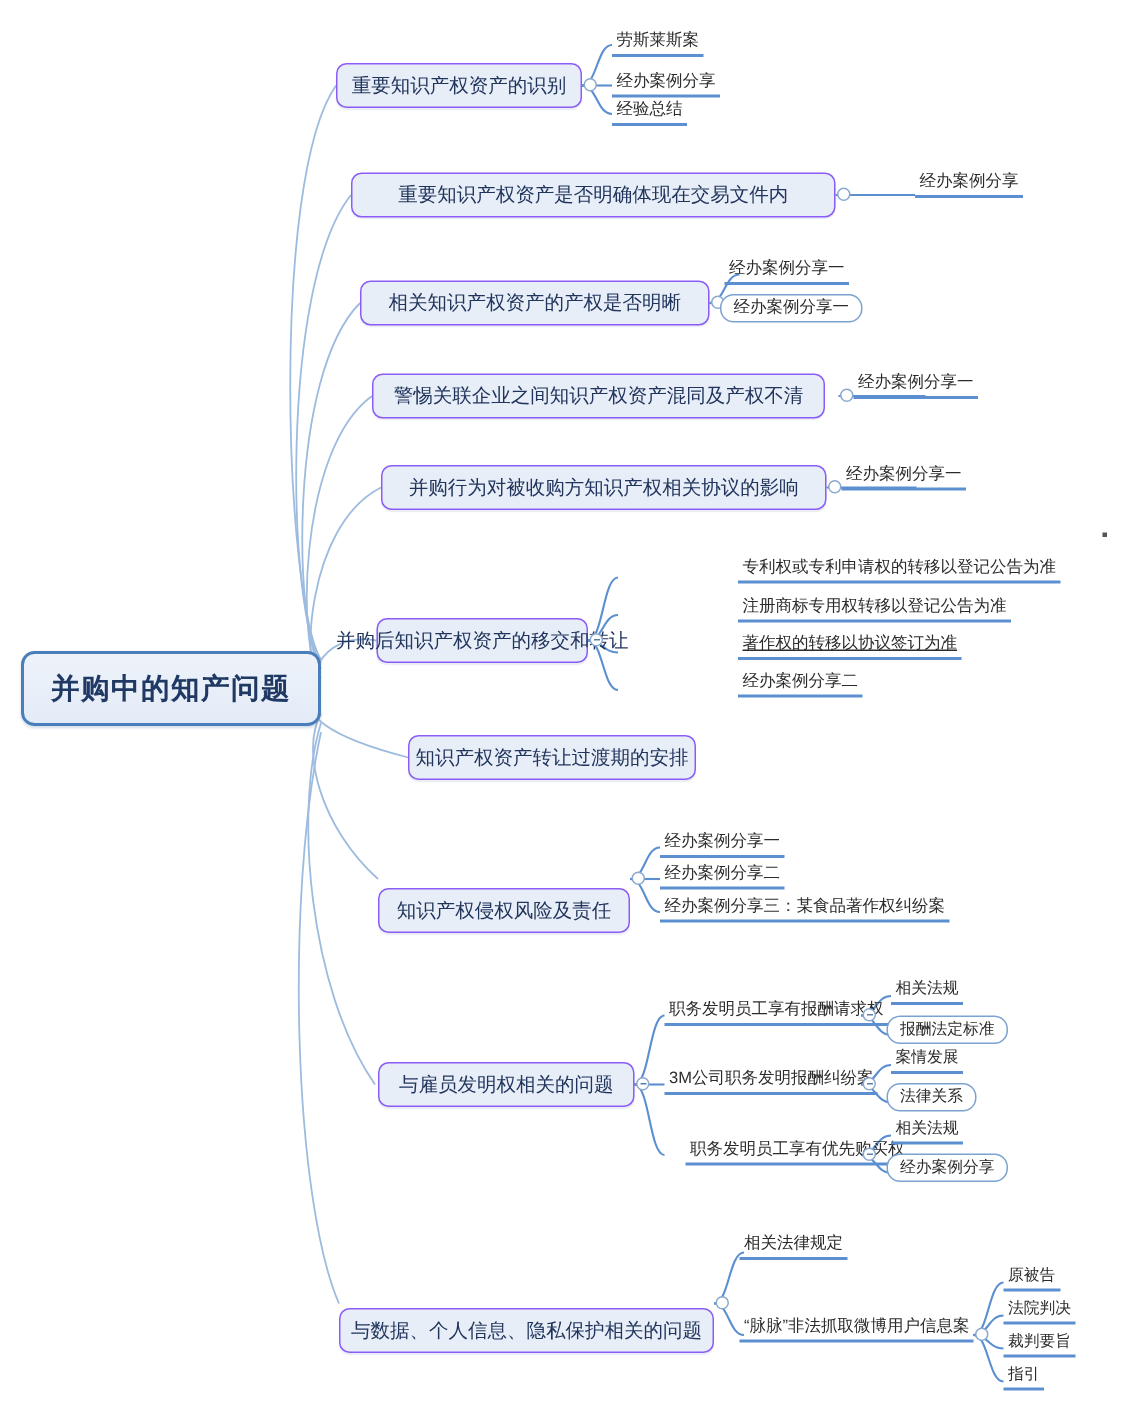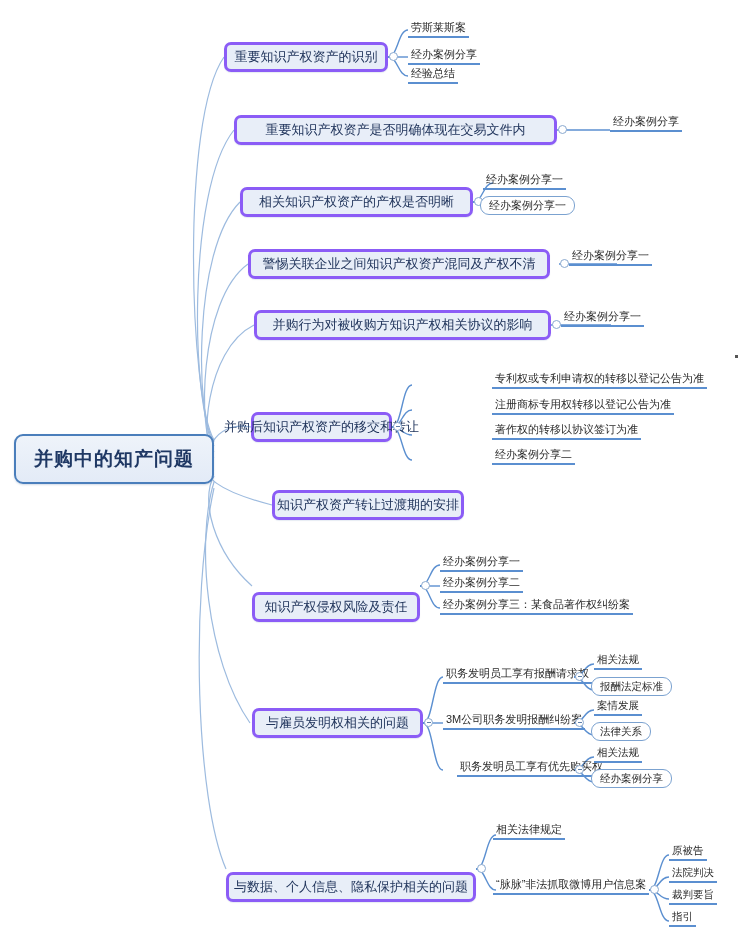--- a/index.html
+++ b/index.html
@@ -32,21 +32,21 @@
     justify-content:center;
     box-shadow:0 1px 2px rgba(80,110,160,.25);
     white-space:nowrap;
   }
 
   
   .l1-node{
     position:absolute;
     box-sizing:border-box;
     background:#e8eef8;
-    border:3px solid #8b5cf6;
+    border:1px solid #8b5cf6;
     border-radius:7px;
     color:#21355c;
     font-size:13px;
     display:flex;
     align-items:center;
     justify-content:center;
     padding:0 9px;
     white-space:nowrap;
     box-shadow:0 1px 1px rgba(120,150,190,.18);
   }
@@ -181,21 +181,21 @@
   <div class="leaf" style="left:569px;top:248px;">经办案例分享一</div>
 
   <div class="l1-node" style="left:254px;top:310px;width:297px;height:30px;">并购行为对被收购方知识产权相关协议的影响</div>
   <div class="toggle" style="left:552px;top:320px;"></div>
   <div class="leaf" style="left:561px;top:309px;">经办案例分享一</div>
 
   <div class="l1-node" style="left:251px;top:412px;width:141px;height:30px;">并购后知识产权资产的移交和转让</div>
   <div class="toggle minus" style="left:393px;top:422px;"></div>
   <div class="leaf" style="left:492px;top:371px;">专利权或专利申请权的转移以登记公告为准</div>
   <div class="leaf" style="left:492px;top:397px;">注册商标专用权转移以登记公告为准</div>
-  <div class="leaf" style="left:492px;top:422px;">著作权的转移以协议签订为准</div>
+  <div class="leaf" style="left:492px;top:422px;text-decoration:underline;">著作权的转移以协议签订为准</div>
   <div class="leaf" style="left:492px;top:447px;">经办案例分享二</div>
 
   <div class="l1-node" style="left:272px;top:490px;width:192px;height:30px;">知识产权资产转让过渡期的安排</div>
 
   <div class="l1-node" style="left:252px;top:592px;width:168px;height:30px;">知识产权侵权风险及责任</div>
   <div class="toggle" style="left:421px;top:581px;"></div>
   <div class="leaf" style="left:440px;top:554px;">经办案例分享一</div>
   <div class="leaf" style="left:440px;top:575px;">经办案例分享二</div>
   <div class="leaf" style="left:440px;top:597px;">经办案例分享三：某食品著作权纠纷案</div>
 

